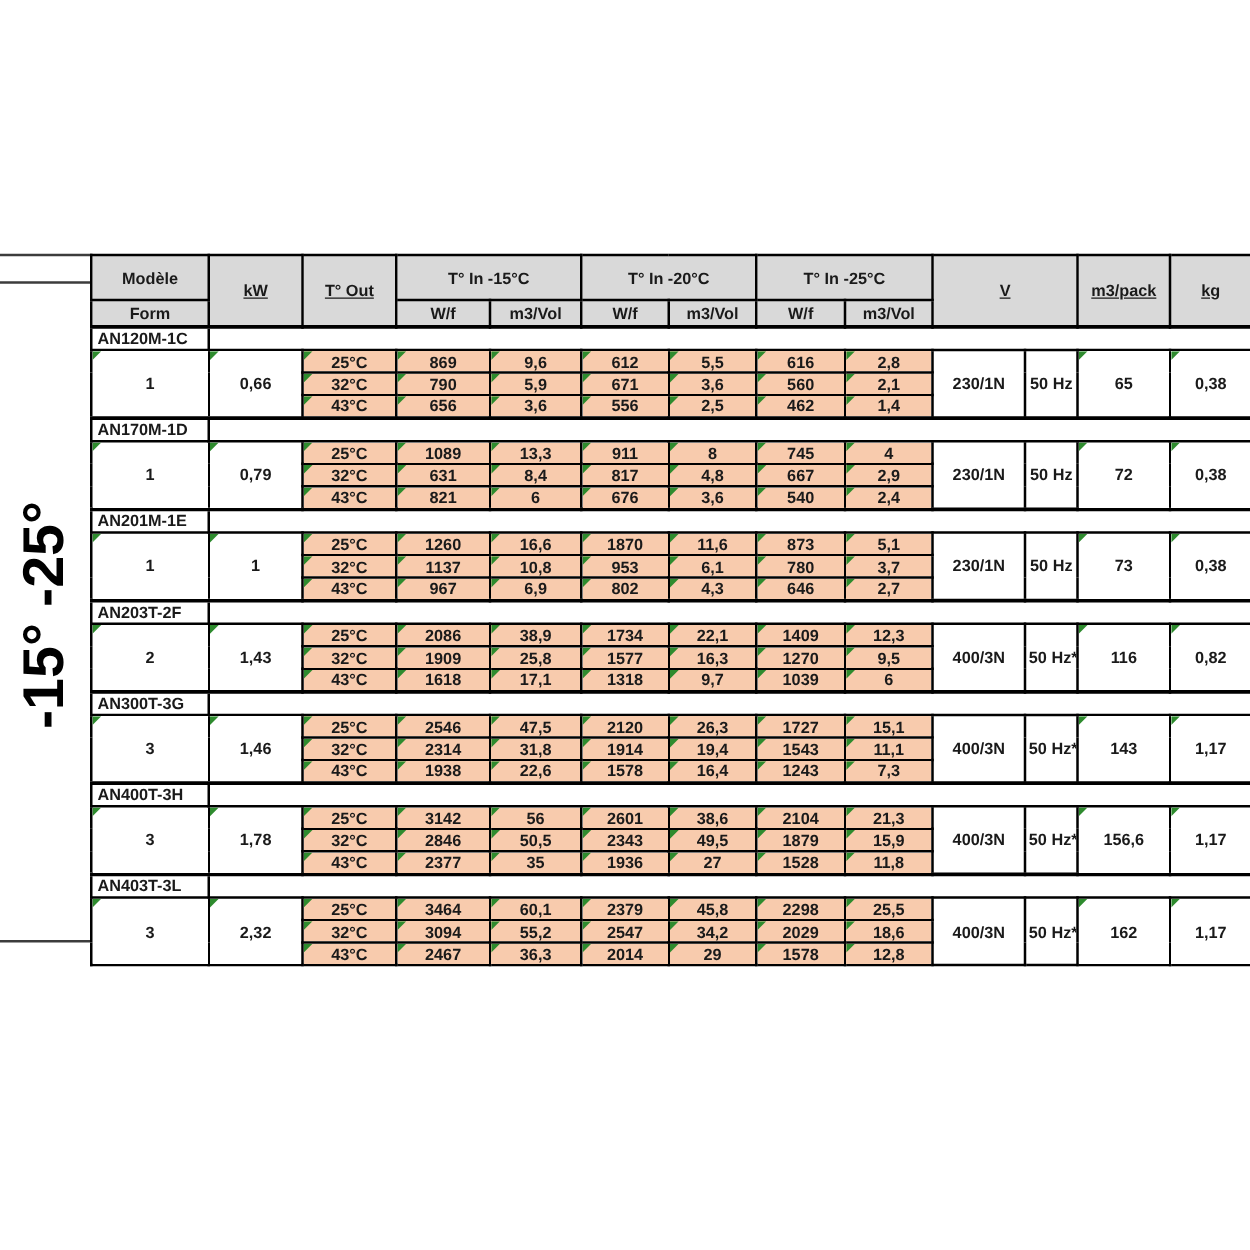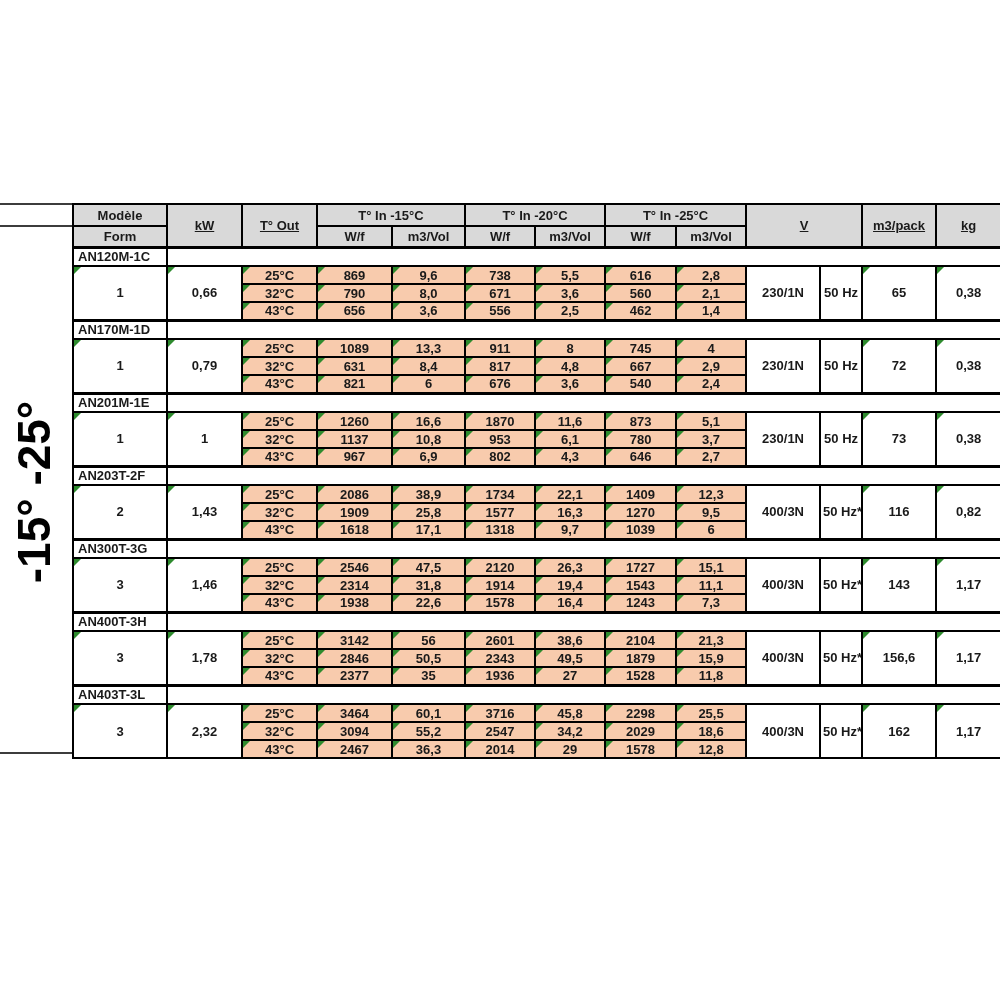--- a/index.html
+++ b/index.html
@@ -23,21 +23,21 @@
     position:absolute; left:72px; top:203px;
     border-collapse:collapse; table-layout:fixed; width:928px;
     font-size:13px; font-weight:bold; color:#1a1a1a;
   }
   .spec th, .spec td {
     border:2px solid #000; padding:0 2px;
     text-align:center; vertical-align:middle;
     overflow:hidden; white-space:nowrap;
   }
   .spec thead th { background:#d9d9d9; font-size:13px; }
-  .spec thead tr.r1 { height:22px; }
+  .spec thead tr.r1 { height:36px; }
   .spec thead tr.r2 { height:21px; }
   
   .midline {
     background-image: linear-gradient(#7f7f7f,#7f7f7f);
     background-size:100% 1px; background-position:0 center; background-repeat:no-repeat;text-decoration:underline;
   }
   tr.name-row { height:19px; }
   tr.name-row td.name { text-align:left; padding-left:4px; background:#fff; border-top:3px solid #000; }
   tr.name-row td.strip { background:#fff; border-top:3px solid #000; }
   tr.data-row { height:18px; }
@@ -102,33 +102,33 @@
     <tr class="name-row">
       <td class="name">AN120M-1C</td>
       <td class="strip" colspan="12"></td>
     </tr>
     <tr class="data-row">
       <td rowspan="3" class="white gt">1</td>
       <td rowspan="3" class="white gt">0,66</td>
       <td class="salmon gt">25°C</td>
       <td class="salmon gt">869</td>
       <td class="salmon gt">9,6</td>
-      <td class="salmon gt">738</td>
+      <td class="salmon gt">612</td>
       <td class="salmon gt">5,5</td>
       <td class="salmon gt">616</td>
       <td class="salmon gt">2,8</td>
       <td rowspan="3" class="white">230/1N</td>
       <td rowspan="3" class="white">50 Hz</td>
       <td rowspan="3" class="white gt">65</td>
       <td rowspan="3" class="white gt">0,38</td>
     </tr>
     <tr class="data-row">
       <td class="salmon gt">32°C</td>
       <td class="salmon gt">790</td>
-      <td class="salmon gt">8,0</td>
+      <td class="salmon gt">5,9</td>
       <td class="salmon gt">671</td>
       <td class="salmon gt">3,6</td>
       <td class="salmon gt">560</td>
       <td class="salmon gt">2,1</td>
     </tr>
     <tr class="data-row">
       <td class="salmon gt">43°C</td>
       <td class="salmon gt">656</td>
       <td class="salmon gt">3,6</td>
       <td class="salmon gt">556</td>
@@ -330,21 +330,21 @@
     <tr class="name-row">
       <td class="name">AN403T-3L</td>
       <td class="strip" colspan="12"></td>
     </tr>
     <tr class="data-row">
       <td rowspan="3" class="white gt">3</td>
       <td rowspan="3" class="white gt">2,32</td>
       <td class="salmon gt">25°C</td>
       <td class="salmon gt">3464</td>
       <td class="salmon gt">60,1</td>
-      <td class="salmon gt">3716</td>
+      <td class="salmon gt">2379</td>
       <td class="salmon gt">45,8</td>
       <td class="salmon gt">2298</td>
       <td class="salmon gt">25,5</td>
       <td rowspan="3" class="white">400/3N</td>
       <td rowspan="3" class="white">50 Hz*</td>
       <td rowspan="3" class="white gt">162</td>
       <td rowspan="3" class="white gt">1,17</td>
     </tr>
     <tr class="data-row">
       <td class="salmon gt">32°C</td>

